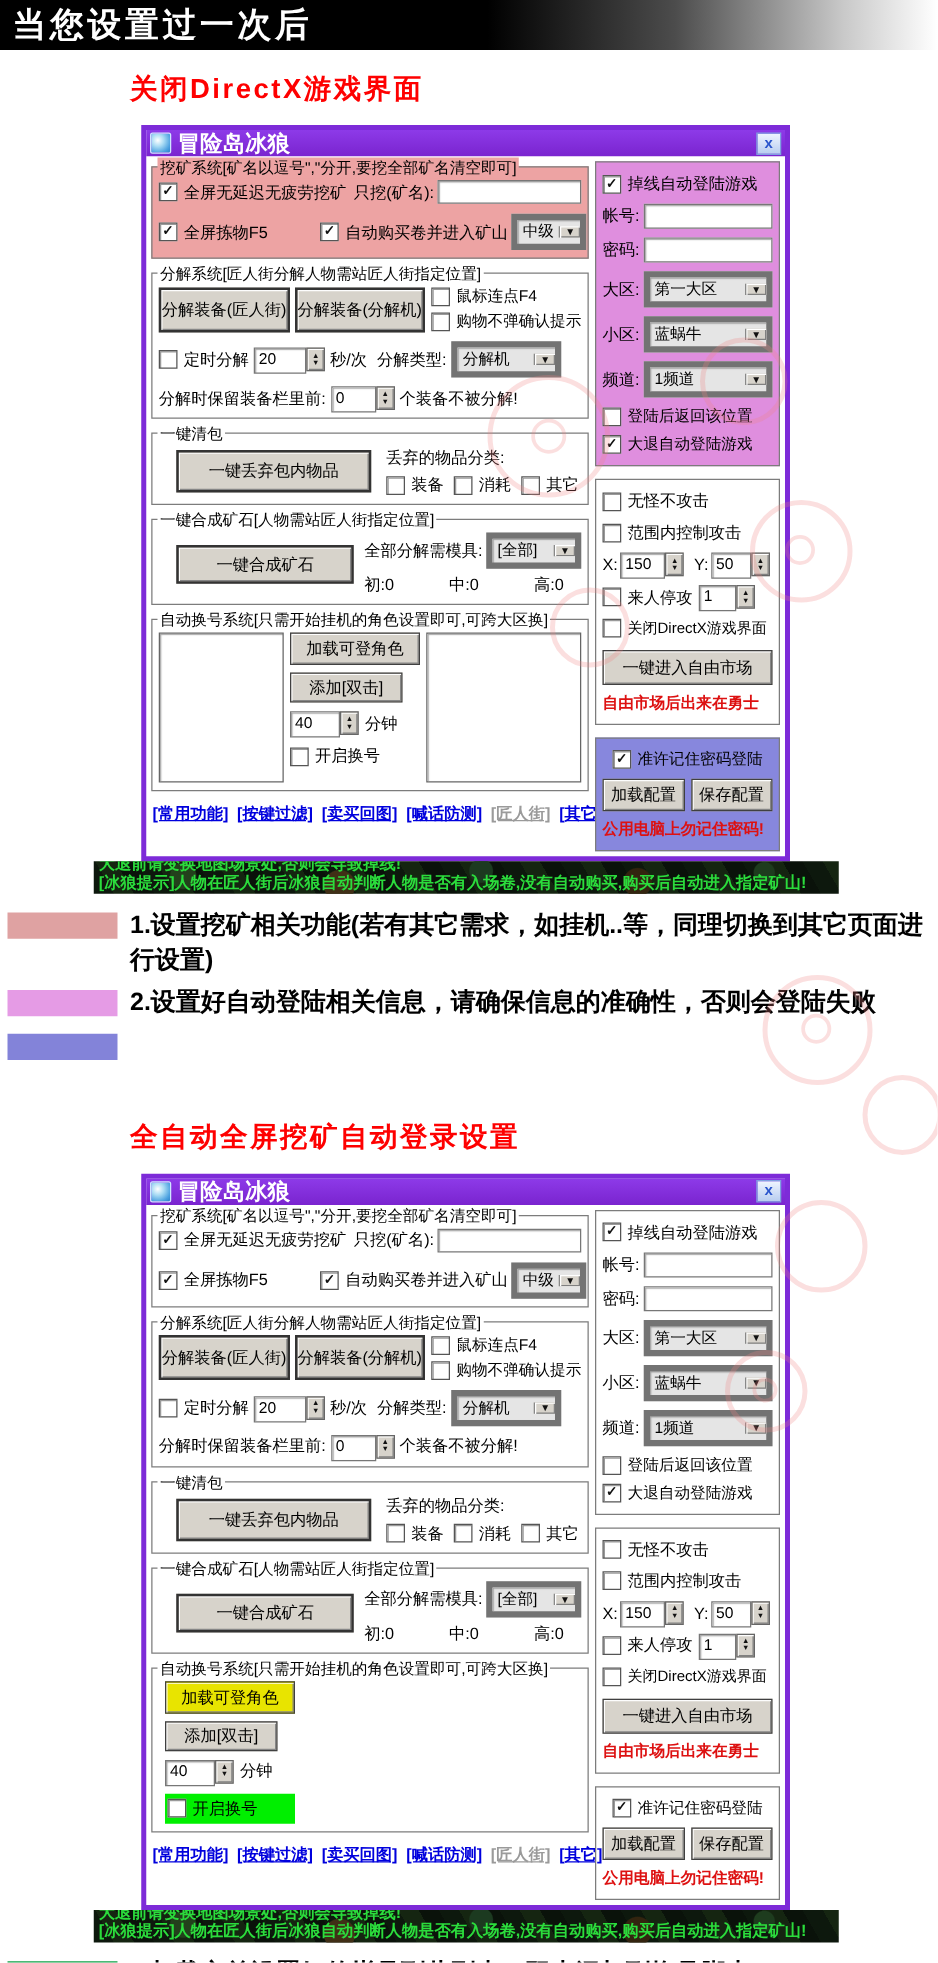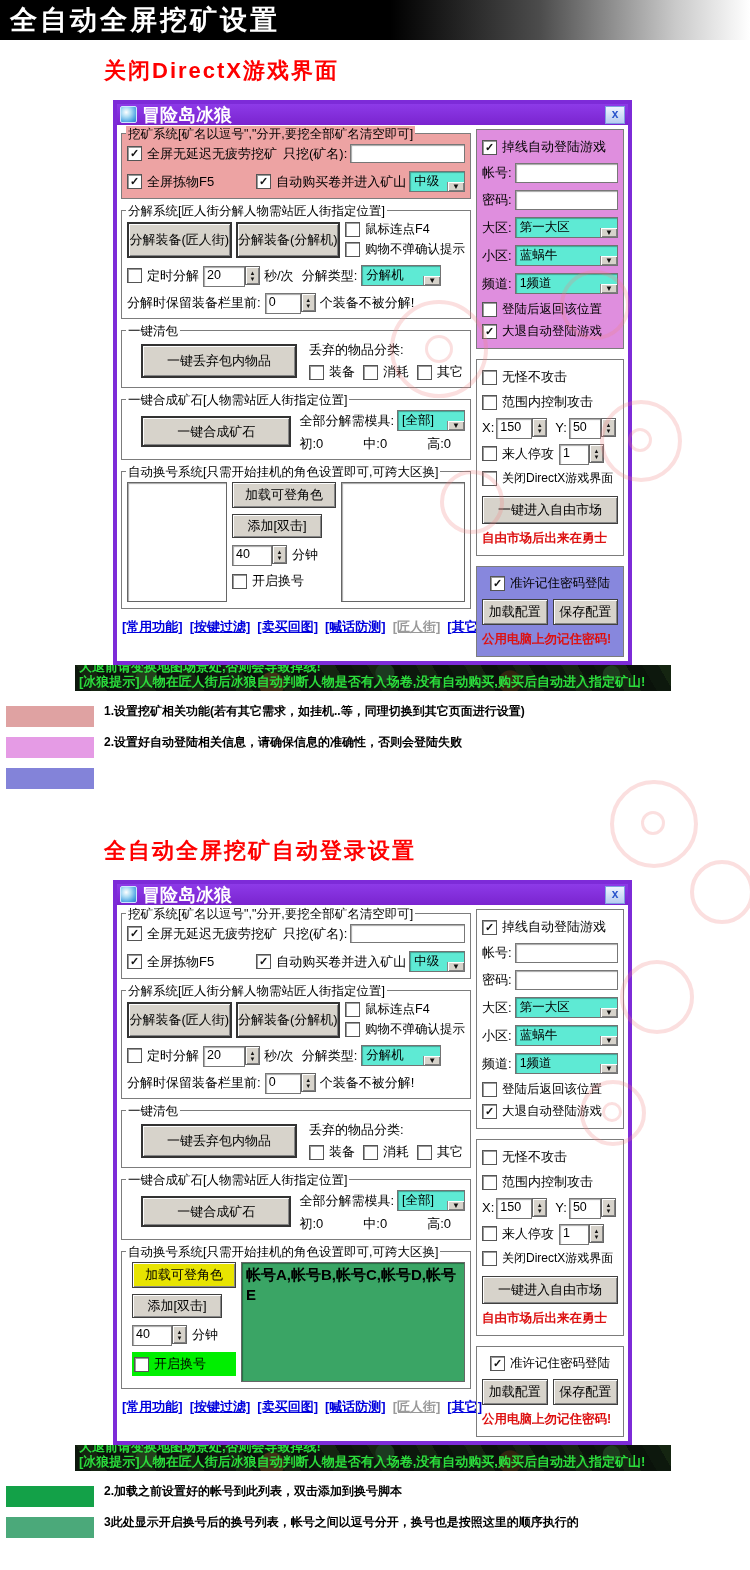--- a/index.html
+++ b/index.html
@@ -27,21 +27,21 @@
   .gtitle{position:absolute;top:-8px;left:4px;background:#fff;padding:0 2px;font-size:12.5px;white-space:nowrap;color:#000;}
   .pinkbg{background:#eda3a3;}
   .pinkbg > .gtitle{background:#eda3a3;}
   .row{display:flex;align-items:center;}
   .lbl{font-size:13px;color:#000;white-space:nowrap;}
   .sm{font-size:12.5px;}
   .cb{width:13px;height:13px;background:#fff;border:1px solid #555;box-shadow:inset 1px 1px 0 #9a9a9a;
       display:inline-flex;align-items:center;justify-content:center;flex:none;margin-right:5px;}
   .cb .tick{font-size:11px;font-weight:bold;line-height:1;color:#111;}
   .edit{background:#fff;border:1px solid #777;box-shadow:inset 1px 1px 1px rgba(0,0,0,.35);height:17px;}
-  .dd{display:inline-flex;align-items:flex-end;background:#5eead4;border:1px solid #737373;
+  .dd{display:inline-flex;align-items:center;background:#e5e5e5;border:5px solid #737373;
       box-shadow:inset 1px 1px 1px rgba(0,0,0,.3);height:19px;}
   .ddval{flex:1;font-size:12.5px;padding:1px 4px;white-space:nowrap;overflow:hidden;}
   .ddbtn{width:16px;background:#d7d3cb;border-left:1px solid #888;
          box-shadow:inset 1px 1px 0 #fff,inset -1px -1px 0 #808080;font-size:8px;
          display:flex;align-items:center;justify-content:center;color:#111;}
   .spin{display:inline-flex;height:19px;}
   .spin .edit{width:28px;font-size:12.5px;padding:1px 3px;}
   .sbtns{width:13px;background:#d7d3cb;border:1px solid #666;box-shadow:inset 1px 1px 0 #fff,inset -1px -1px 0 #808080;
          display:flex;flex-direction:column;align-items:center;justify-content:center;font-size:6px;line-height:6px;color:#111;}
   .btn3d{background:#d7d3cb;border:1px solid #404040;box-shadow:inset 1px 1px 0 #fdfdfd,inset -1px -1px 0 #868686;
@@ -73,31 +73,31 @@
   .sline{color:#2bdc3c;font-size:13px;font-weight:bold;line-height:15px;white-space:nowrap;overflow:hidden;}
   .s1{height:9px;}
   .s1 > span{display:block;margin-top:-6px;}
   
   .notes{margin:12px 0 0 6px;}
   .note{display:flex;align-items:flex-start;margin-bottom:7px;}
   .sw{width:88px;height:21px;flex:none;margin:3px 10px 0 0;}
   .sw.c1{background:#dfa2a2;} .sw.c2{background:#e59be5;} .sw.c3{background:#8383d9;}
   .sw.c4{background:#d2cf00;} .sw.c5{background:#13a148;} .sw.c6{background:#4ba97a;}
   .sw.none{background:transparent;}
-  .ntext{font-size:12px;font-weight:bold;color:#000;line-height:1.38;width:645px;}
+  .ntext{font-size:20px;font-weight:bold;color:#000;line-height:1.38;width:645px;}
   
   .wm{position:absolute;border:4px solid rgba(240,130,130,.26);border-radius:50%;pointer-events:none;}
   .wm-inner{position:absolute;border:3px solid rgba(240,130,130,.26);border-radius:50%;pointer-events:none;}
   .flex1{flex:1;}
 </style>
 </head>
 <body>
 
 <div class="banner">
-  <span class="banner-text">全自动全屏挖矿设置</span>
+  <span class="banner-text">当您设置过一次后</span>
 </div>
 
 <div class="sec-heading">关闭DirectX游戏界面</div>
 
 <div class="win">
   <div class="titlebar">
     <div class="appicon"></div>
     <span class="title-text">冒险岛冰狼</span>
     <div class="close-btn">x</div>
   </div>
@@ -523,21 +523,20 @@
                     <span>▼</span>
                   </span>
               </span>
               <span class="lbl" style="margin-left:5px;">分钟</span>
             </div>
             <div class="row enable-green" style="margin-top:8px;padding:3px 2px;">
               <span class="cb"></span>
               <span class="lbl">开启换号</span>
             </div>
           </div>
-          <div class="listbox greenlist2 flex1" style="height:114px;">帐号A,帐号B,帐号C,帐号D,帐号E</div>
         </div>
       </div>
 
       <div class="tabs">
         <span class="tab">[常用功能]</span>
         <span class="tab">[按键过滤]</span>
         <span class="tab">[卖买回图]</span>
         <span class="tab">[喊话防测]</span>
         <span class="tab disabled">[匠人街]</span>
         <span class="tab">[其它]</span>

